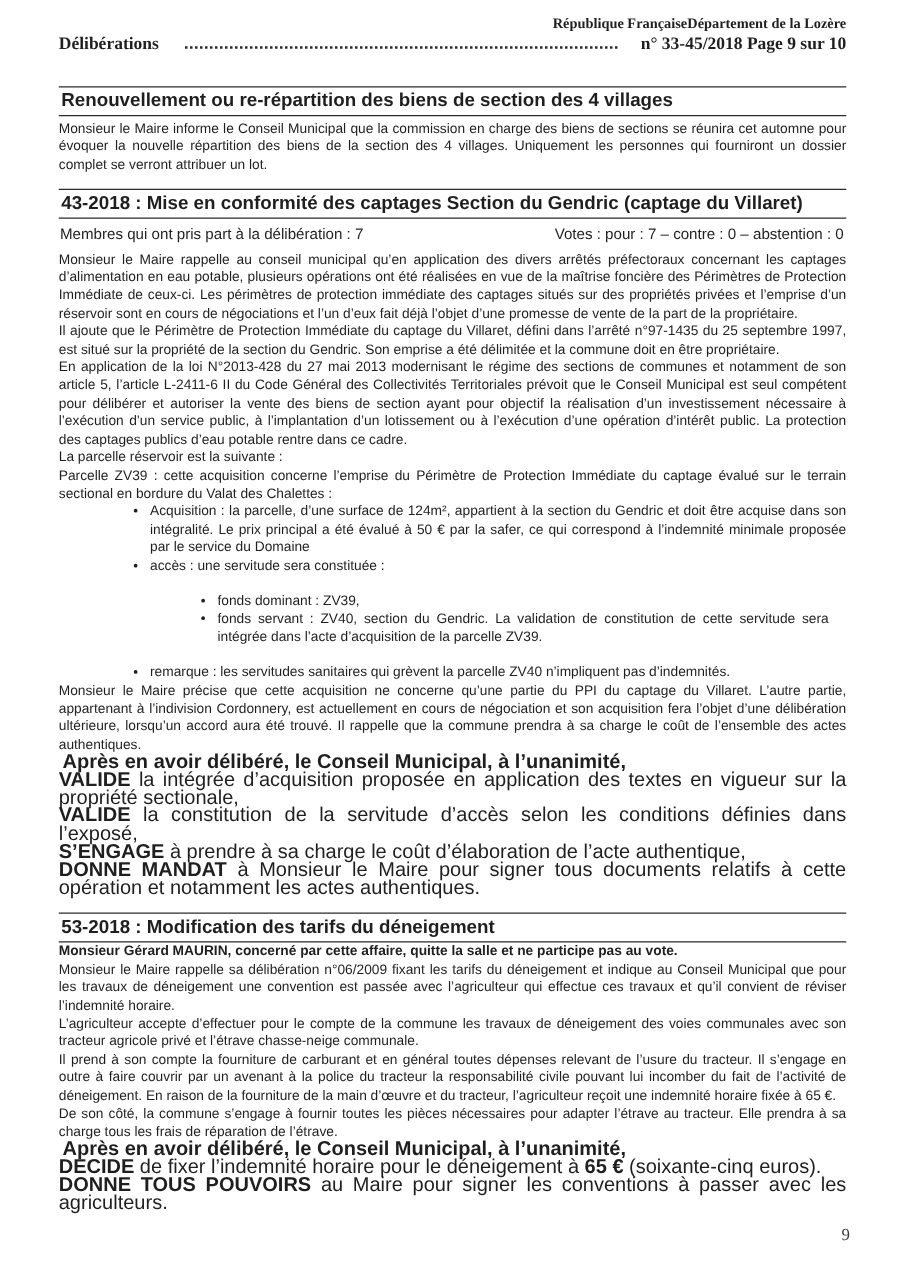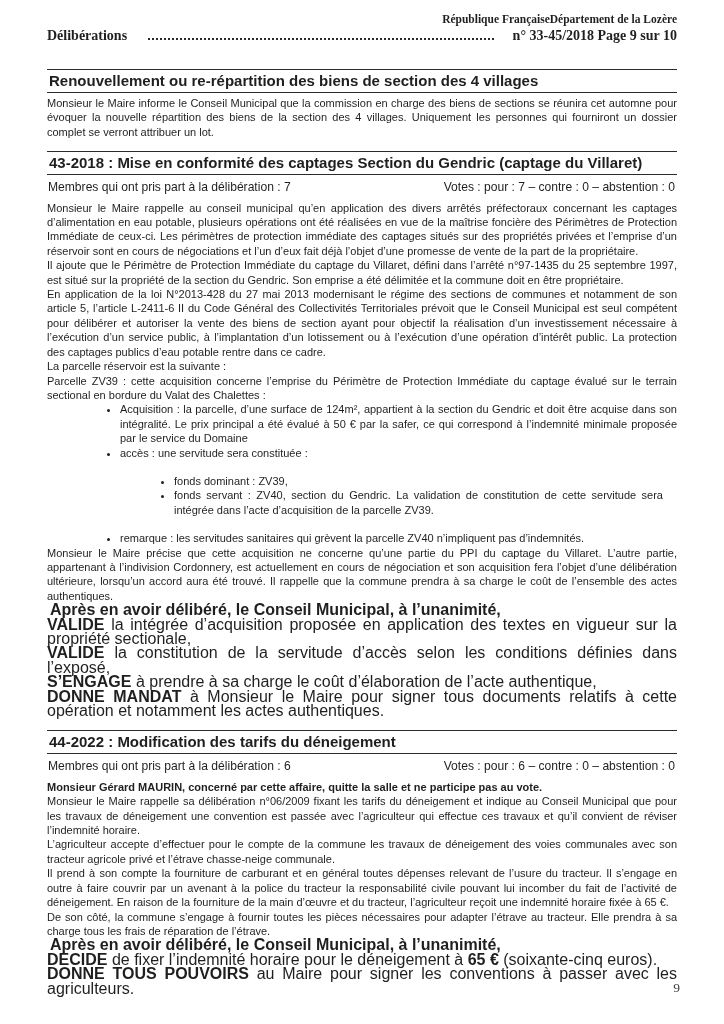--- a/index.html
+++ b/index.html
@@ -102,25 +102,21 @@
     <div class="resolution">
       <p class="res-intro">Après en avoir délibéré, le Conseil Municipal, à l’unanimité,</p>
       <p><span class="b">VALIDE</span><span> la intégrée d’acquisition proposée en application des textes en vigueur sur la propriété sectionale,</span></p>
       <p><span class="b">VALIDE</span><span> la constitution de la servitude d’accès selon les conditions définies dans l’exposé,</span></p>
       <p><span class="b">S’ENGAGE</span><span> à prendre à sa charge le coût d’élaboration de l’acte authentique,</span></p>
       <p><span class="b">DONNE MANDAT</span><span> à Monsieur le Maire pour signer tous documents relatifs à cette opération et notamment les actes authentiques.</span></p>
     </div>
   </div>
 
   <div class="section">
-    <div class="section-title">44-2022 : Modification des tarifs du déneigement</div>
-    <div class="membres-row">
-      <span>Membres qui ont pris part à la délibération : 6</span>
-      <span>Votes : pour : 6 – contre : 0 – abstention : 0</span>
-    </div>
+    <div class="section-title">53-2018 : Modification des tarifs du déneigement</div>
     <div class="body-text">
       <p class="bold-line">Monsieur Gérard MAURIN, concerné par cette affaire, quitte la salle et ne participe pas au vote.</p>
       <p>Monsieur le Maire rappelle sa délibération n°06/2009 fixant les tarifs du déneigement et indique au Conseil Municipal que pour les travaux de déneigement une convention est passée avec l’agriculteur qui effectue ces travaux et qu’il convient de réviser l’indemnité horaire.</p>
       <p>L’agriculteur accepte d’effectuer pour le compte de la commune les travaux de déneigement des voies communales avec son tracteur agricole privé et l’étrave chasse-neige communale.</p>
       <p>Il prend à son compte la fourniture de carburant et en général toutes dépenses relevant de l’usure du tracteur. Il s’engage en outre à faire couvrir par un avenant à la police du tracteur la responsabilité civile pouvant lui incomber du fait de l’activité de déneigement. En raison de la fourniture de la main d’œuvre et du tracteur, l’agriculteur reçoit une indemnité horaire fixée à 65 €.</p>
       <p>De son côté, la commune s’engage à fournir toutes les pièces nécessaires pour adapter l’étrave au tracteur. Elle prendra à sa charge tous les frais de réparation de l’étrave.</p>
     </div>
     <div class="resolution">
       <p class="res-intro">Après en avoir délibéré, le Conseil Municipal, à l’unanimité,</p>
       <p><span class="b">DECIDE</span><span> de fixer l’indemnité horaire pour le déneigement à </span><span class="b">65 €</span><span> (soixante-cinq euros).</span></p>

